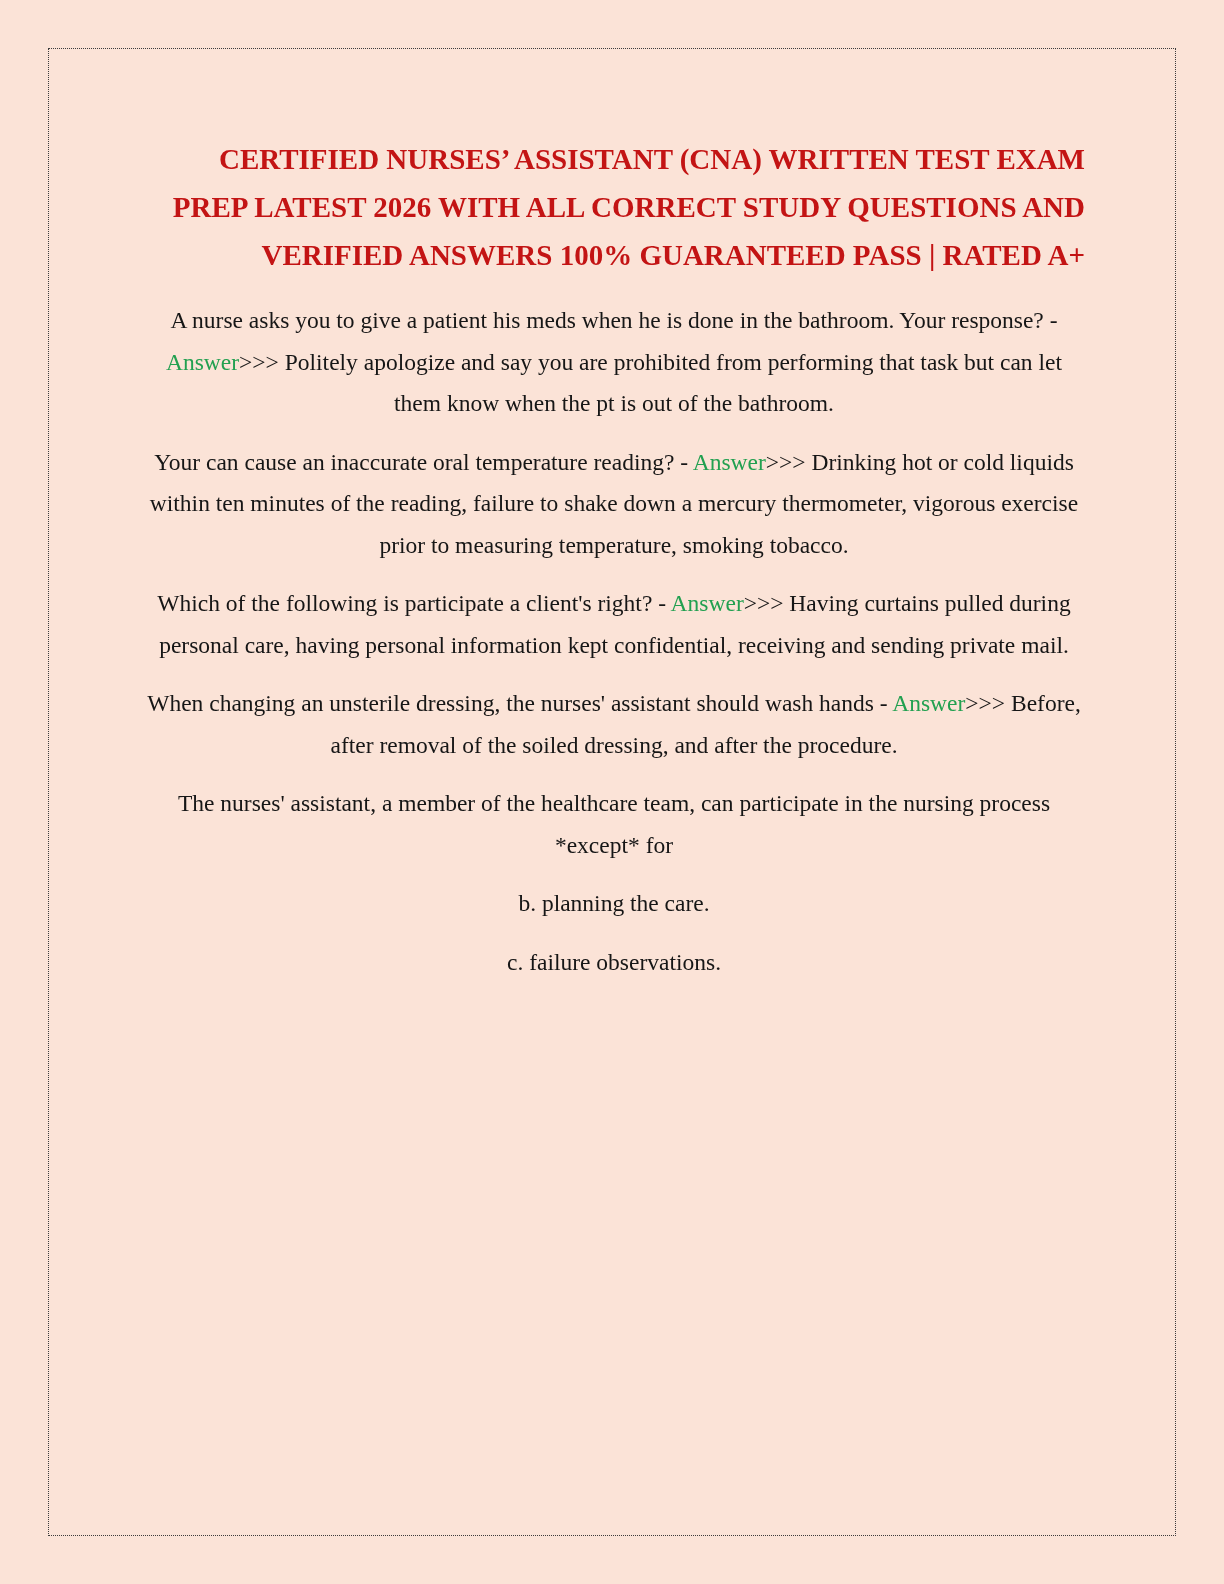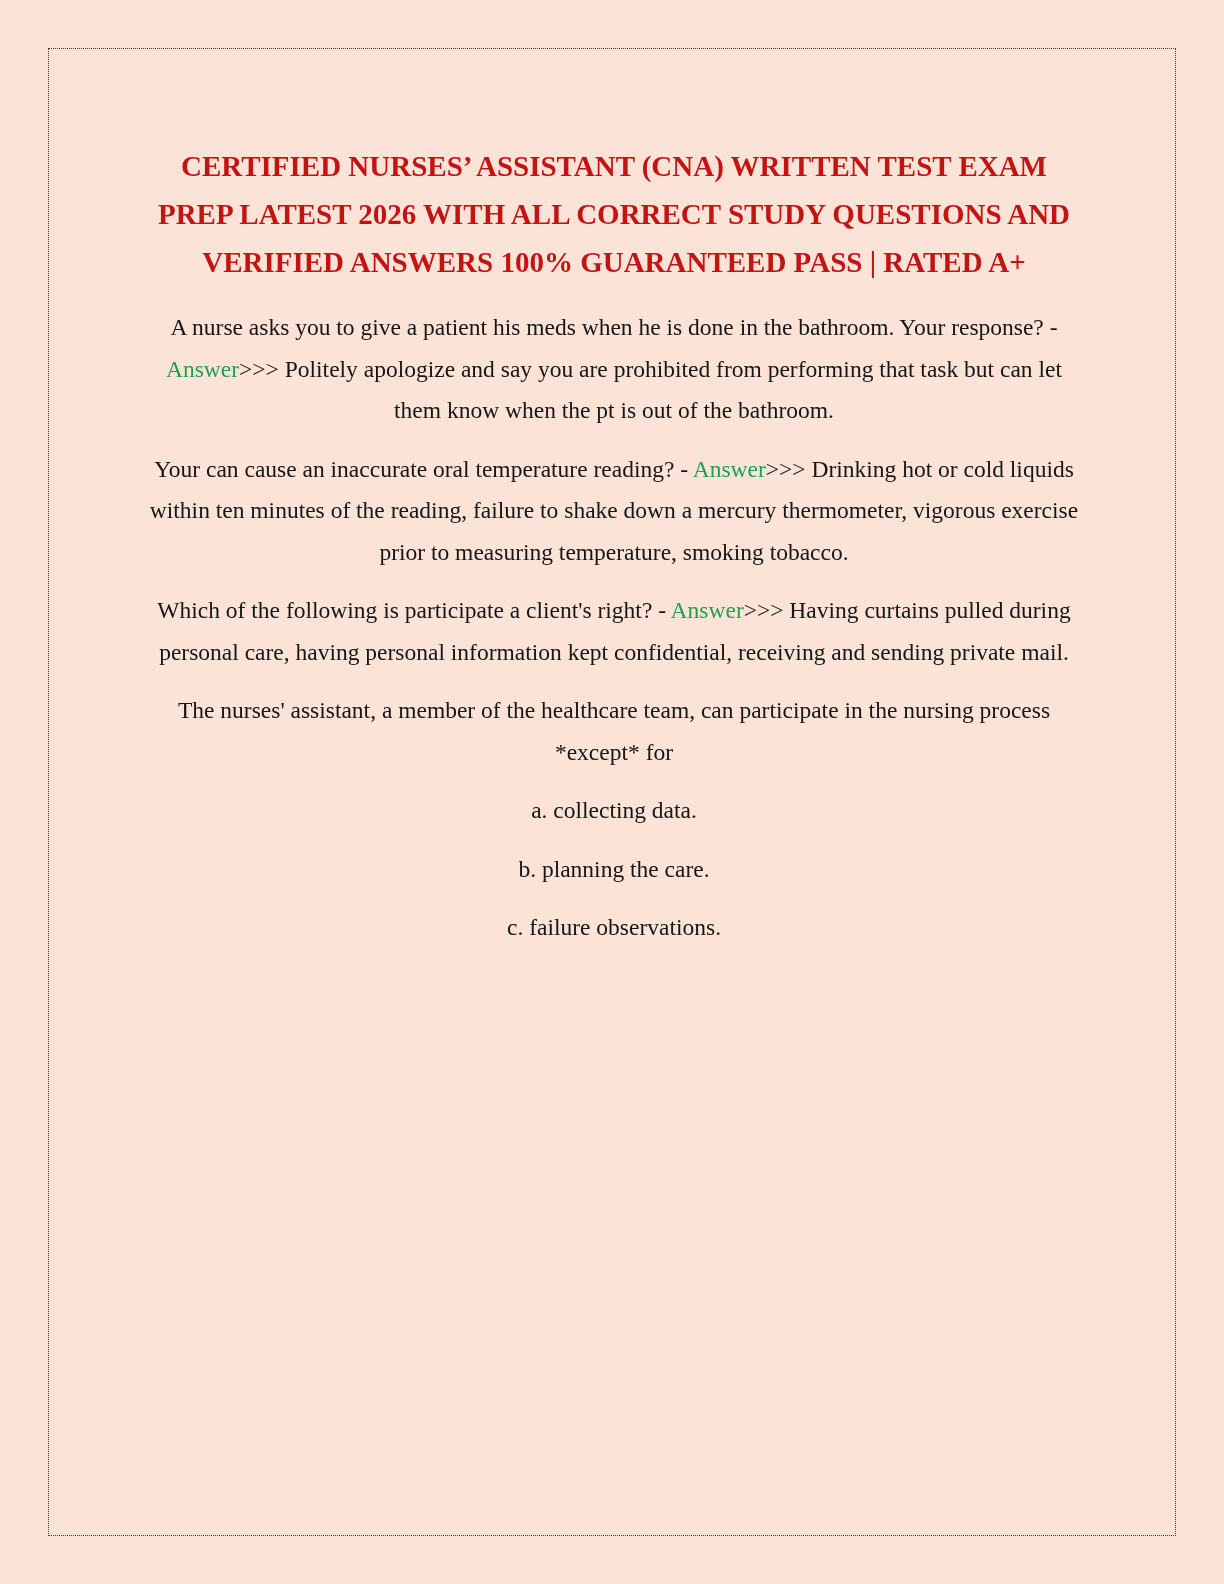--- a/index.html
+++ b/index.html
@@ -27,22 +27,22 @@
     position: absolute;
     left: 143px;
     top: 130px;
     width: 942px;
   }
   .title {
     font-size: 29px;
     line-height: 48px;
     font-weight: bold;
     color: var(--title-col, #c31414);
-    margin: 12px 0 21px 0;
-    text-align: center;
+    margin: 5px 0 21px 0;
+    text-align: right;
   }
   p.body {
     font-size: 23.5px;
     line-height: 41.5px;
     margin: 0 0 17px 0;
     color: var(--body-col, #161616);
     text-align: center;
   }
   .answer {
     color: var(--answer-col, #22a050);
@@ -52,19 +52,19 @@
 <body>
 
 <div class="page">
   <div class="frame"></div>
   <div class="content">
     <h1 class="title">CERTIFIED NURSES’ ASSISTANT (CNA) WRITTEN TEST EXAM PREP LATEST 2026 WITH ALL CORRECT STUDY QUESTIONS AND VERIFIED ANSWERS 100% GUARANTEED PASS | RATED A+</h1>
     <div>
         <p class="body"><span>A nurse asks you to give a patient his meds when he is done in the bathroom. Your response? - </span><span class="answer">Answer</span><span>&gt;&gt;&gt; Politely apologize and say you are prohibited from performing that task but can let them know when the pt is out of the bathroom.</span></p>
         <p class="body"><span>Your can cause an inaccurate oral temperature reading? - </span><span class="answer">Answer</span><span>&gt;&gt;&gt; Drinking hot or cold liquids within ten minutes of the reading, failure to shake down a mercury thermometer, vigorous exercise prior to measuring temperature, smoking tobacco.</span></p>
         <p class="body"><span>Which of the following is participate a client's right? - </span><span class="answer">Answer</span><span>&gt;&gt;&gt; Having curtains pulled during personal care, having personal information kept confidential, receiving and sending private mail.</span></p>
+        <p class="body"><span>When changing an unsterile dressing, the nurses' assistant should wash hands - </span><span class="answer">Answer</span><span>&gt;&gt;&gt; Before, after removal of the soiled dressing, and after the procedure.</span></p>
         <p class="body"><span>The nurses' assistant, a member of the healthcare team, can participate in the nursing process *except* for</span></p>
-        <p class="body"><span>a. collecting data.</span></p>
         <p class="body"><span>b. planning the care.</span></p>
         <p class="body"><span>c. failure observations.</span></p>
       </div>
   </div>
 </div>
 
 </body></html>

